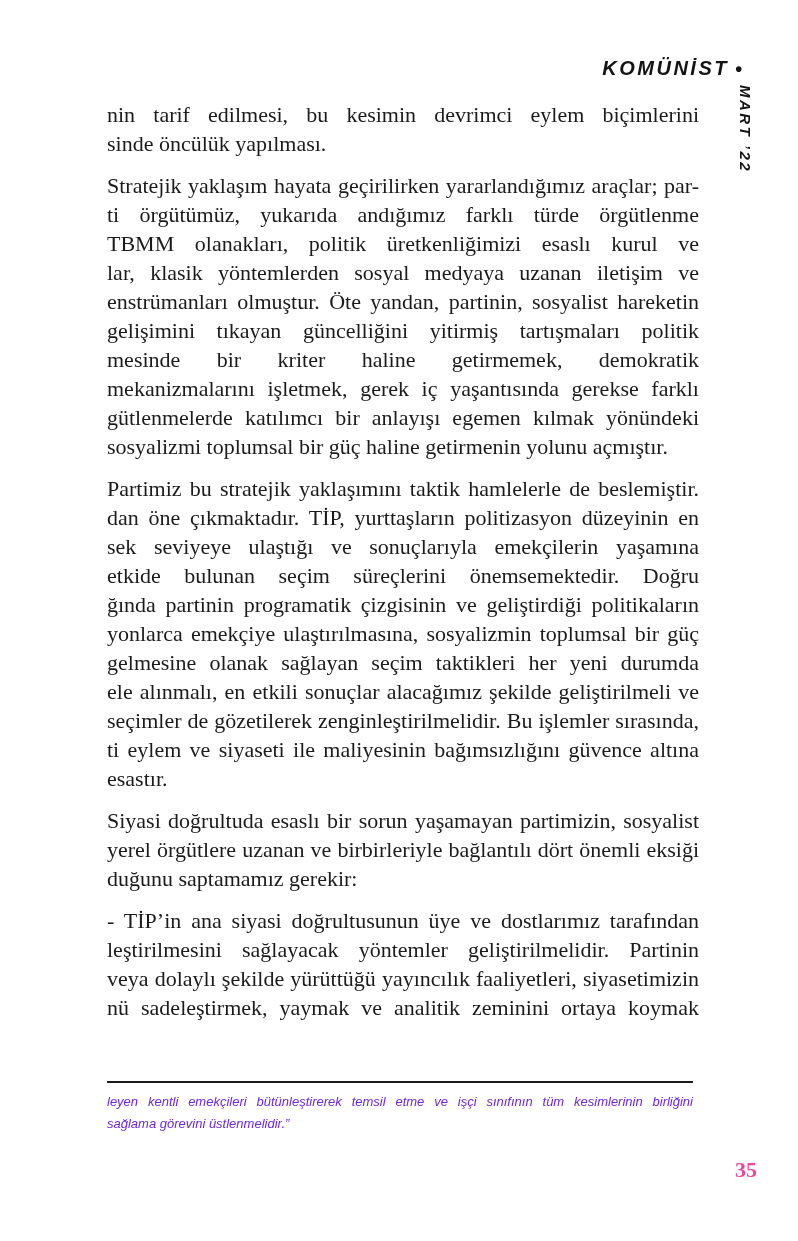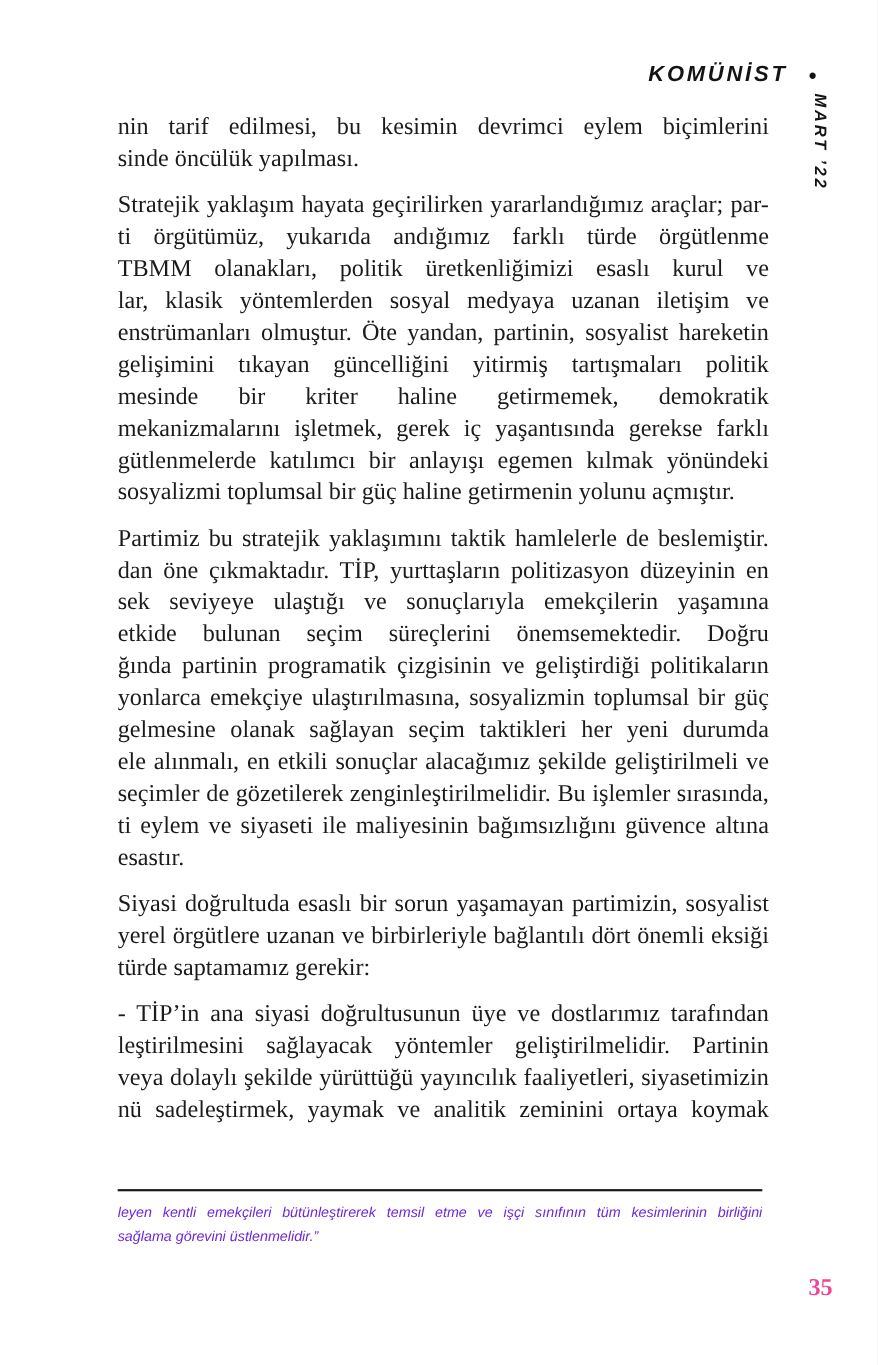--- a/index.html
+++ b/index.html
@@ -14,21 +14,21 @@
     overflow: hidden;
   }
 
   
   .masthead {
     position: absolute;
     top: 57px;
     right: 56px;
     display: flex;
     align-items: center;
-    gap: 19px;
+    gap: 6px;
     font-family: "Liberation Sans", sans-serif;
     font-weight: bold;
     font-style: italic;
     color: #141414;
   }
   .journal-title {
     font-size: 20px;
     letter-spacing: 2.5px;
   }
   .bullet {
@@ -137,21 +137,21 @@
         <div class="line j">yonlarca emekçiye ulaştırılmasına, sosyalizmin toplumsal bir güç hale</div>
         <div class="line j">gelmesine olanak sağlayan seçim taktikleri her yeni durumda yeniden</div>
         <div class="line j">ele alınmalı, en etkili sonuçlar alacağımız şekilde geliştirilmeli ve yerel</div>
         <div class="line j">seçimler de gözetilerek zenginleştirilmelidir. Bu işlemler sırasında, par-</div>
         <div class="line j">ti eylem ve siyaseti ile maliyesinin bağımsızlığını güvence altına almak</div>
         <div class="line">esastır.</div>
       </div>
     <div class="paragraph">
         <div class="line j">Siyasi doğrultuda esaslı bir sorun yaşamayan partimizin, sosyalist</div>
         <div class="line j">yerel örgütlere uzanan ve birbirleriyle bağlantılı dört önemli eksiği ol-</div>
-        <div class="line">türde saptamamız gerekir:</div>
+        <div class="line">duğunu saptamamız gerekir:</div>
       </div>
     <div class="paragraph">
         <div class="line j">- TİP’in ana siyasi doğrultusunun üye ve dostlarımız tarafından içsel-</div>
         <div class="line j">leştirilmesini sağlayacak yöntemler geliştirilmelidir. Partinin doğrudan</div>
         <div class="line j">veya dolaylı şekilde yürüttüğü yayıncılık faaliyetleri, siyasetimizin özü-</div>
         <div class="line j">nü sadeleştirmek, yaymak ve analitik zeminini ortaya koymak üzere</div>
       </div>
   </div>
 
   <div class="footnote">

